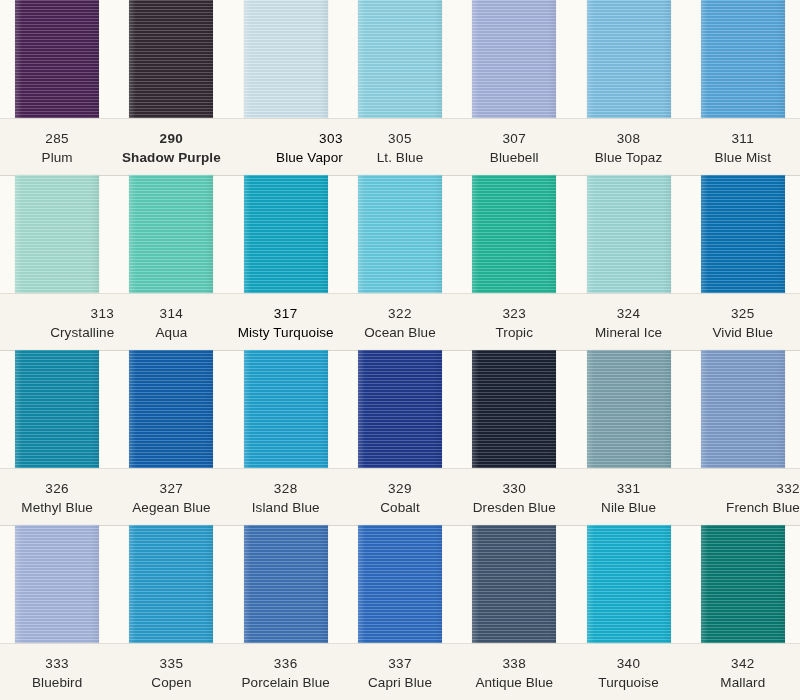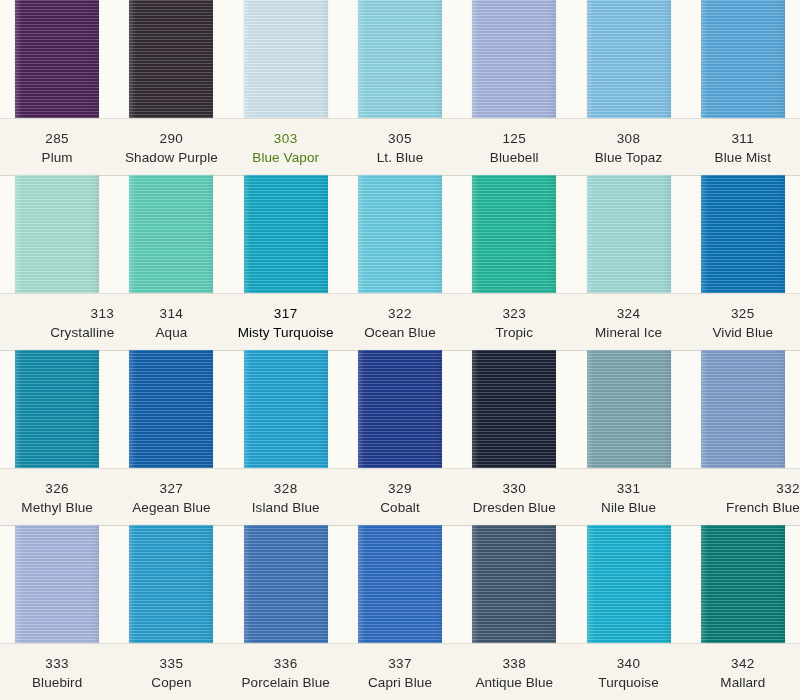--- a/index.html
+++ b/index.html
@@ -151,34 +151,34 @@
         </div>
         <div class="cell">
           <div class="ribbon" style="background: rgb(87, 166, 216);"></div>
         </div>
       </div>
       <div class="labels" style="background: rgb(246, 244, 236);">
         <div class="label-cell" style="color: rgb(43, 43, 43);">
           <span class="code">285</span>
           <span class="name">Plum</span>
         </div>
-        <div class="label-cell" style="color: rgb(43, 43, 43);">
+        <div class="label-cell" style="color: rgb(43, 43, 43); font-weight: bold;">
           <span class="code">290</span>
           <span class="name">Shadow Purple</span>
         </div>
-        <div class="label-cell" style="color: #4d7c0f;">
+        <div class="label-cell" style="color: #000000; text-align: right;">
           <span class="code">303</span>
           <span class="name">Blue Vapor</span>
         </div>
         <div class="label-cell" style="color: rgb(43, 43, 43);">
           <span class="code">305</span>
           <span class="name">Lt. Blue</span>
         </div>
         <div class="label-cell" style="color: rgb(43, 43, 43);">
-          <span class="code">125</span>
+          <span class="code">307</span>
           <span class="name">Bluebell</span>
         </div>
         <div class="label-cell" style="color: rgb(43, 43, 43);">
           <span class="code">308</span>
           <span class="name">Blue Topaz</span>
         </div>
         <div class="label-cell" style="color: rgb(43, 43, 43);">
           <span class="code">311</span>
           <span class="name">Blue Mist</span>
         </div>

